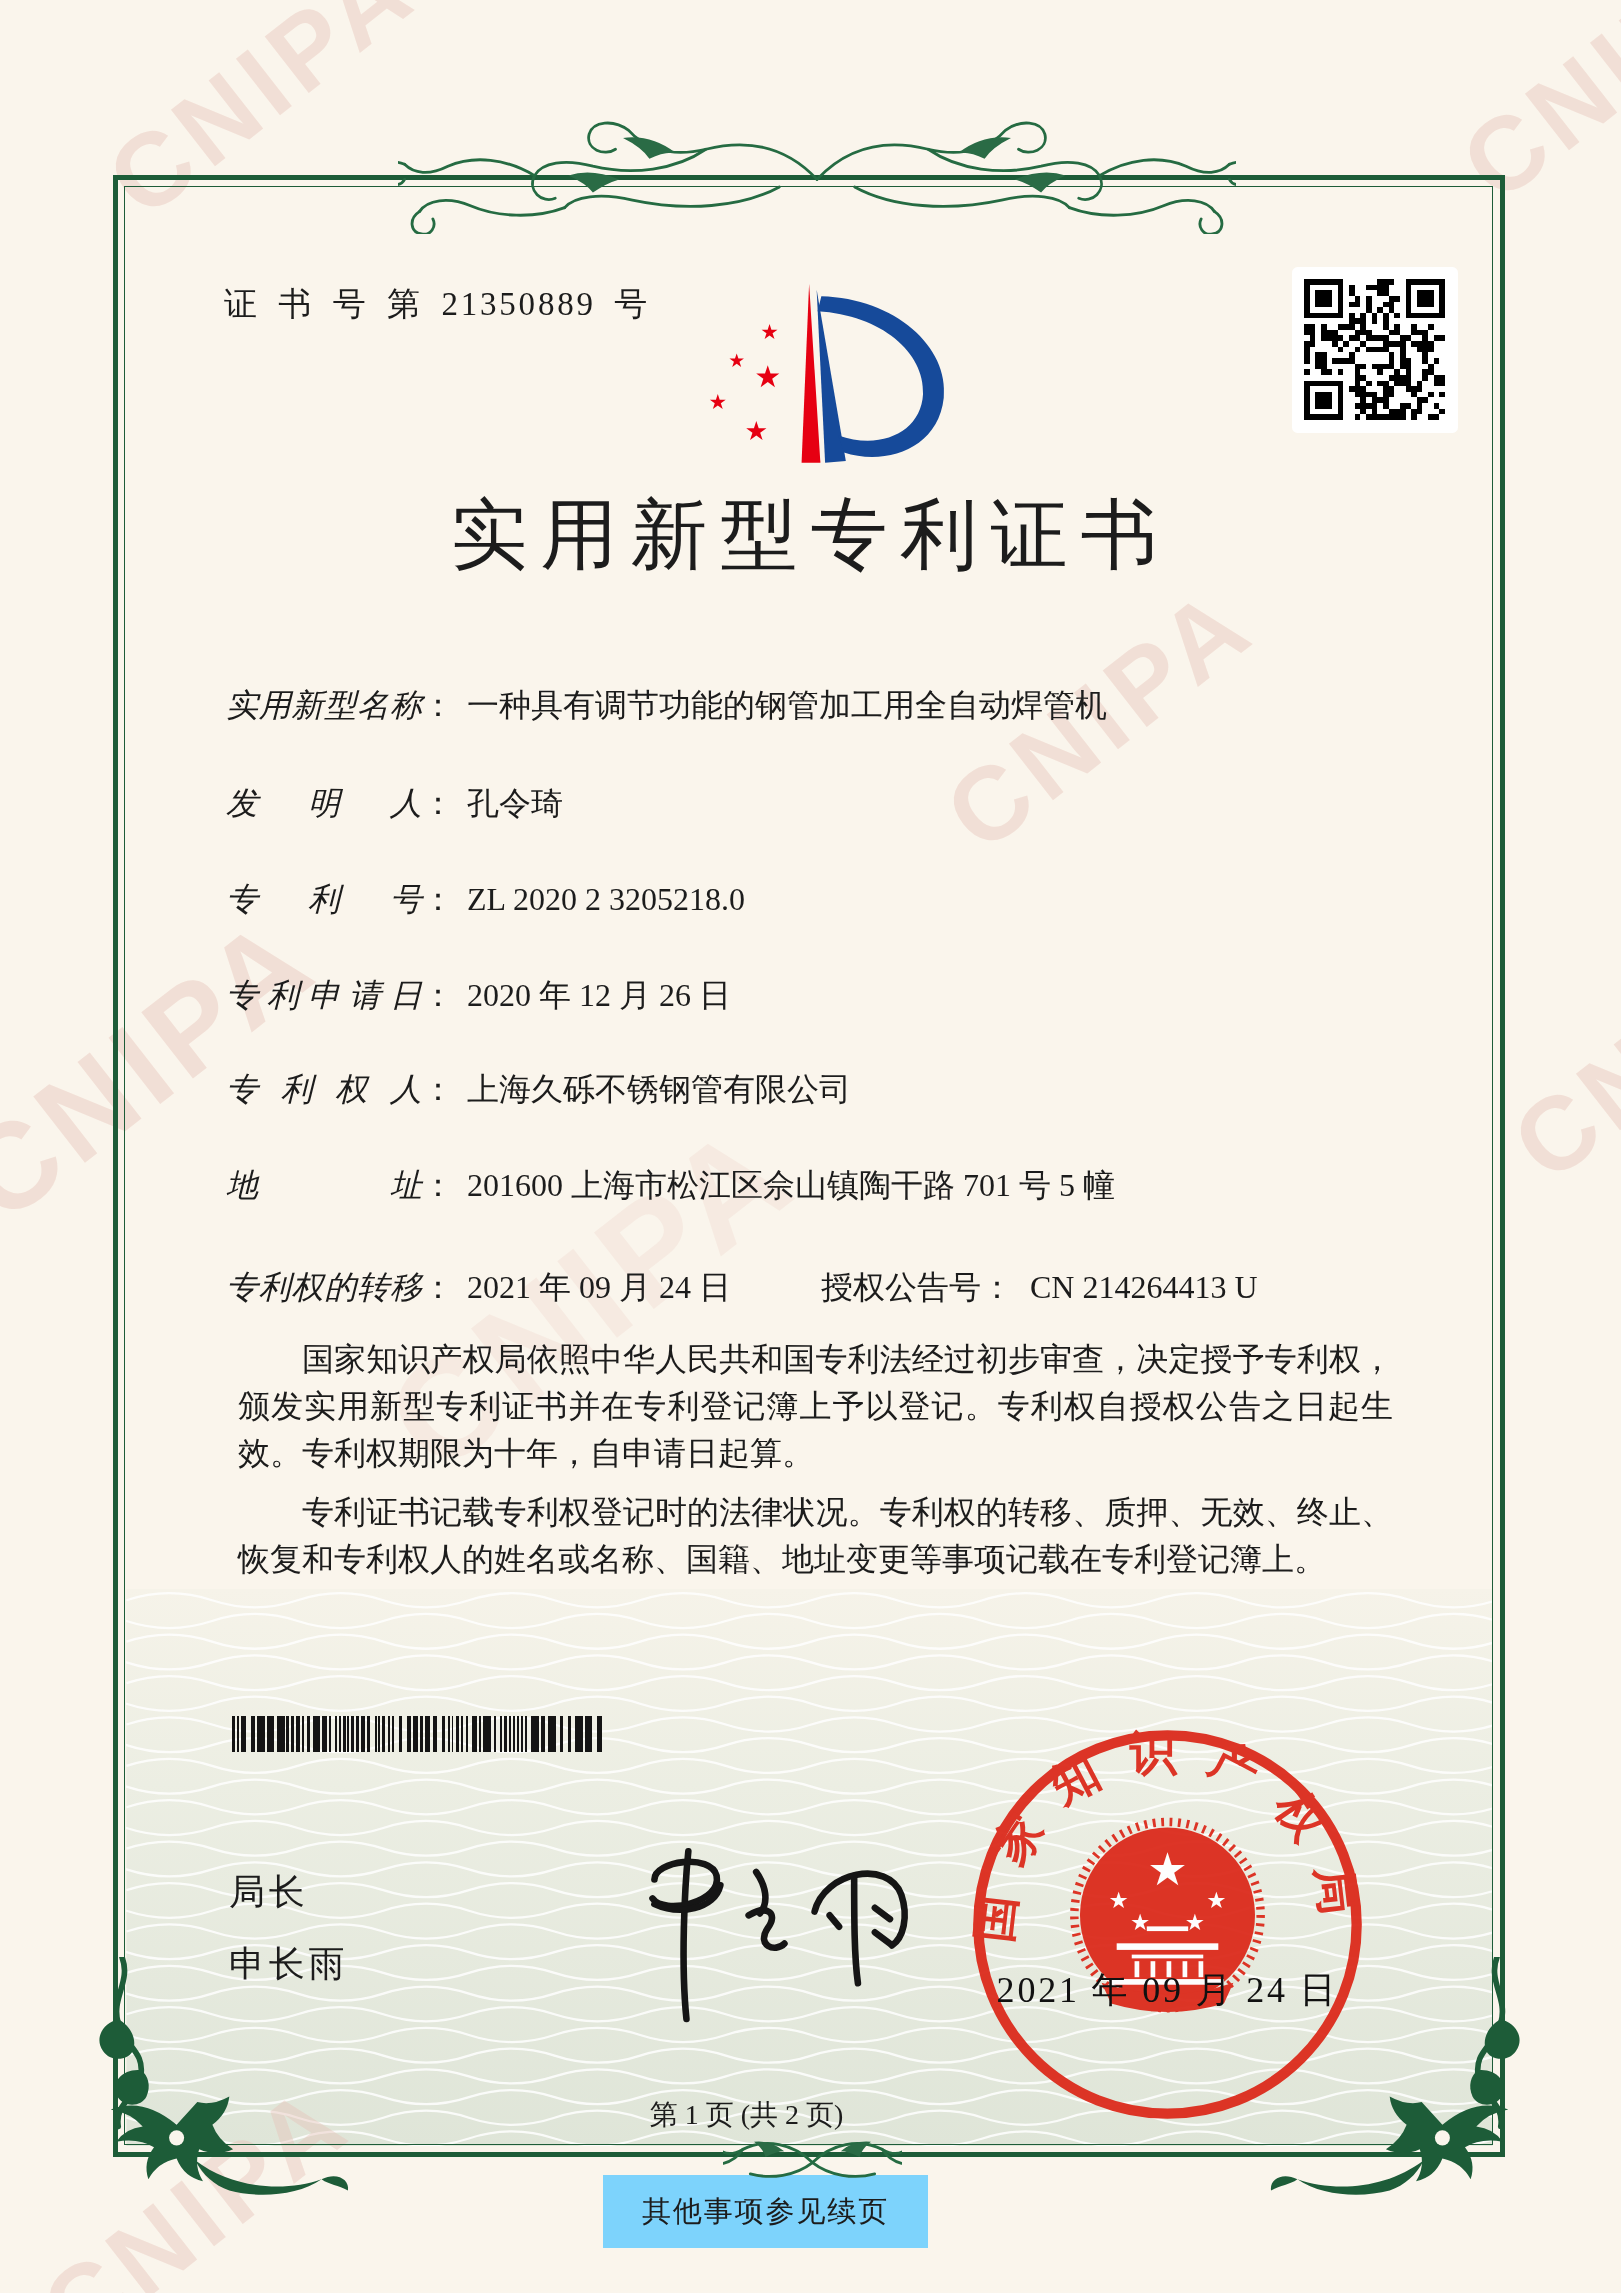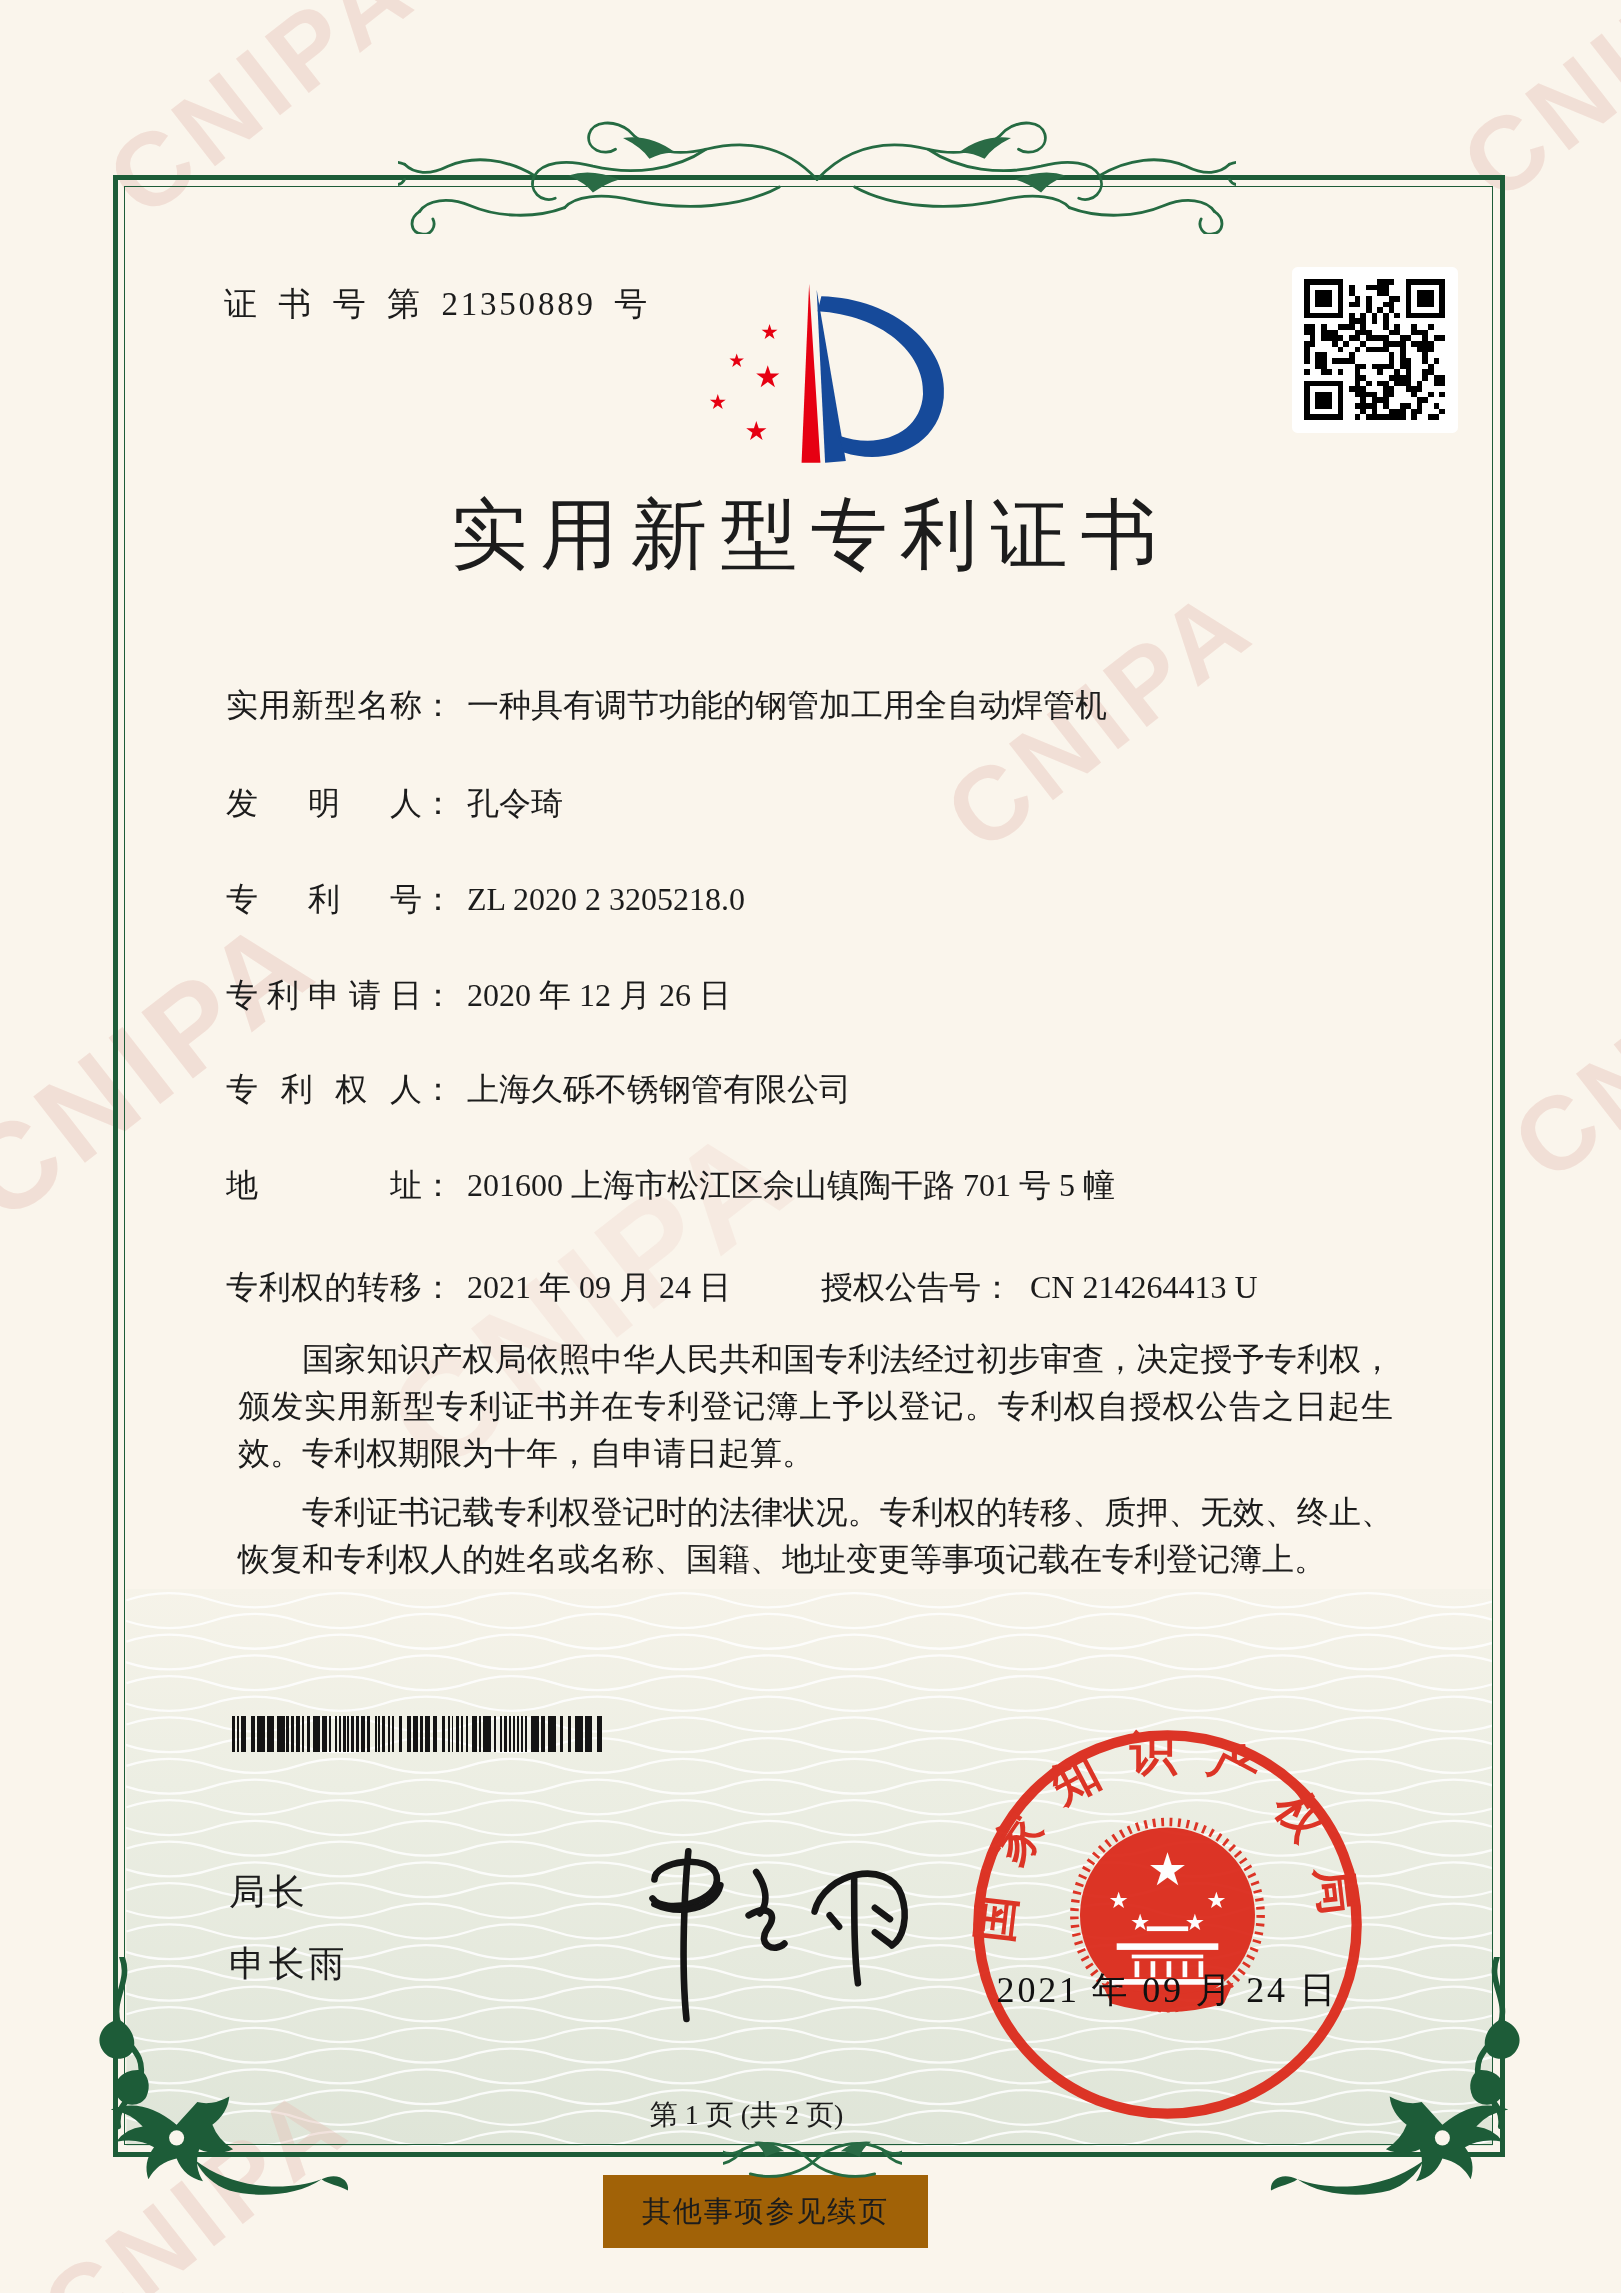--- a/index.html
+++ b/index.html
@@ -18,21 +18,21 @@
   
   .cert-no{position:absolute;left:224px;top:282px;font-size:33px;letter-spacing:2.8px;word-spacing:7.5px;z-index:2;}
   .logo{position:absolute;left:697px;top:266px;z-index:2;}
   .qrbox{position:absolute;left:1292px;top:267px;width:166px;height:166px;background:#ffffff;
       border-radius:5.6px;z-index:2;}
   .qrbox svg{position:absolute;left:12.2px;top:12.2px;}
   .title{position:absolute;left:0;top:484px;width:1621px;text-align:center;font-size:77px;
       font-weight:normal;letter-spacing:13px;z-index:2;}
   
   .frow{position:absolute;left:226px;width:1205px;font-size:32px;z-index:2;white-space:nowrap;}
-  .flabel{display:inline-block;width:196px;text-align:justify;text-align-last:justify;vertical-align:bottom;}
+  .flabel{display:inline-block;width:196px;text-align:justify;text-align-last:justify;vertical-align:bottom;font-style:italic;}
   .fcolon{display:inline-block;}
   .fvalue{margin-left:13px;}
   .pair2{position:absolute;left:595px;top:0;}
   .pair2 .fvalue{margin-left:17px;}
   
   .paras{position:absolute;left:226px;top:1324px;width:1179px;font-size:32px;line-height:47px;
       text-align:justify;z-index:2;}
   .paras p{margin:12px;text-indent:64px;}
   
   .barcode{position:absolute;left:232px;top:1716px;width:377px;height:36px;z-index:2;font-size:0;}
@@ -42,21 +42,21 @@
       font-family:"Liberation Sans","DejaVu Sans",sans-serif;letter-spacing:3.8px;}
   .sig-name{position:absolute;left:229px;top:1940px;font-size:36px;z-index:2;
       font-family:"Liberation Sans","DejaVu Sans",sans-serif;letter-spacing:3.8px;}
   .sig-svg{position:absolute;left:513px;top:1823px;z-index:2;}
   
   .seal{position:absolute;left:968px;top:1725px;z-index:6;opacity:.95;}
   .seal-date{position:absolute;left:979px;top:1966px;width:377px;text-align:center;font-size:36px;
       letter-spacing:2.8px;color:#111;z-index:7;}
   
   .page-info{position:absolute;left:558px;top:2096px;width:377px;text-align:center;font-size:28px;z-index:2;}
-  .foot-note{position:absolute;left:603px;top:2175px;width:325px;height:73px;background:#a16207;
+  .foot-note{position:absolute;left:603px;top:2175px;width:325px;height:73px;background:#7dd3fc;
       text-align:center;line-height:73px;font-size:29px;letter-spacing:1.9px;z-index:2;}
   .orn{position:absolute;z-index:4;}
 </style>
 </head>
 <body>
 
 <div class="page">
 
   <svg width="0" height="0" style="position:absolute">
     <defs>

